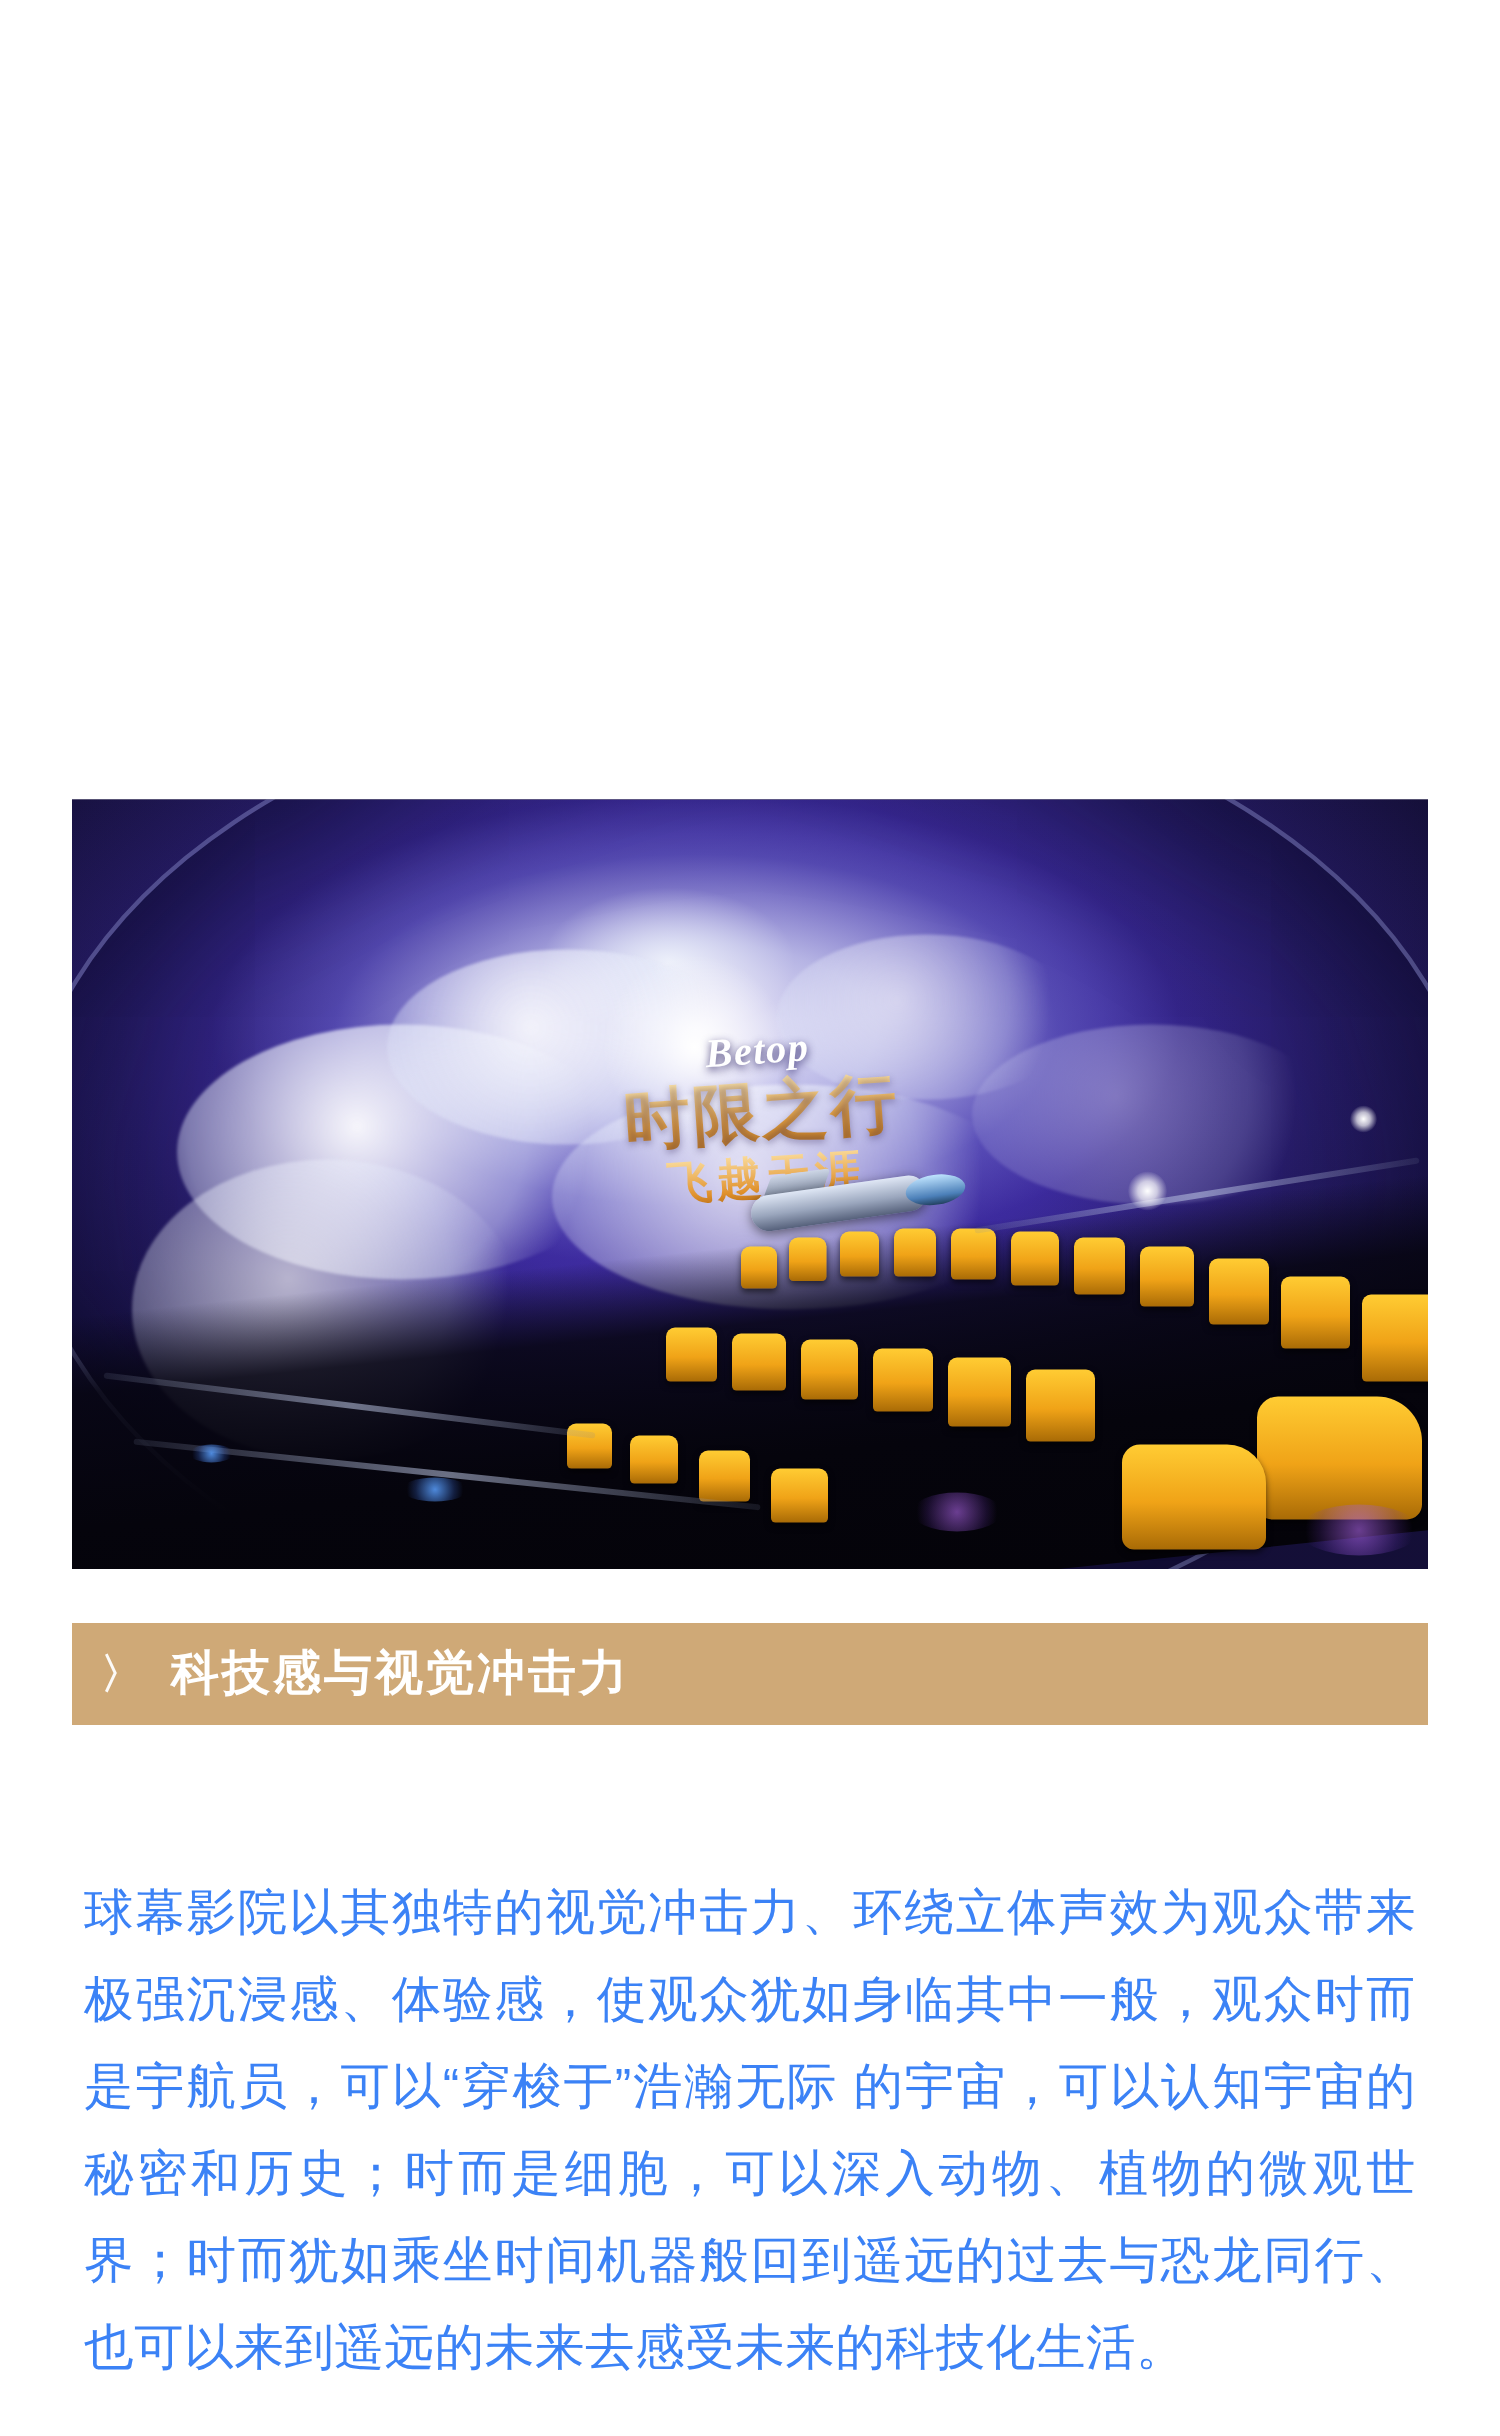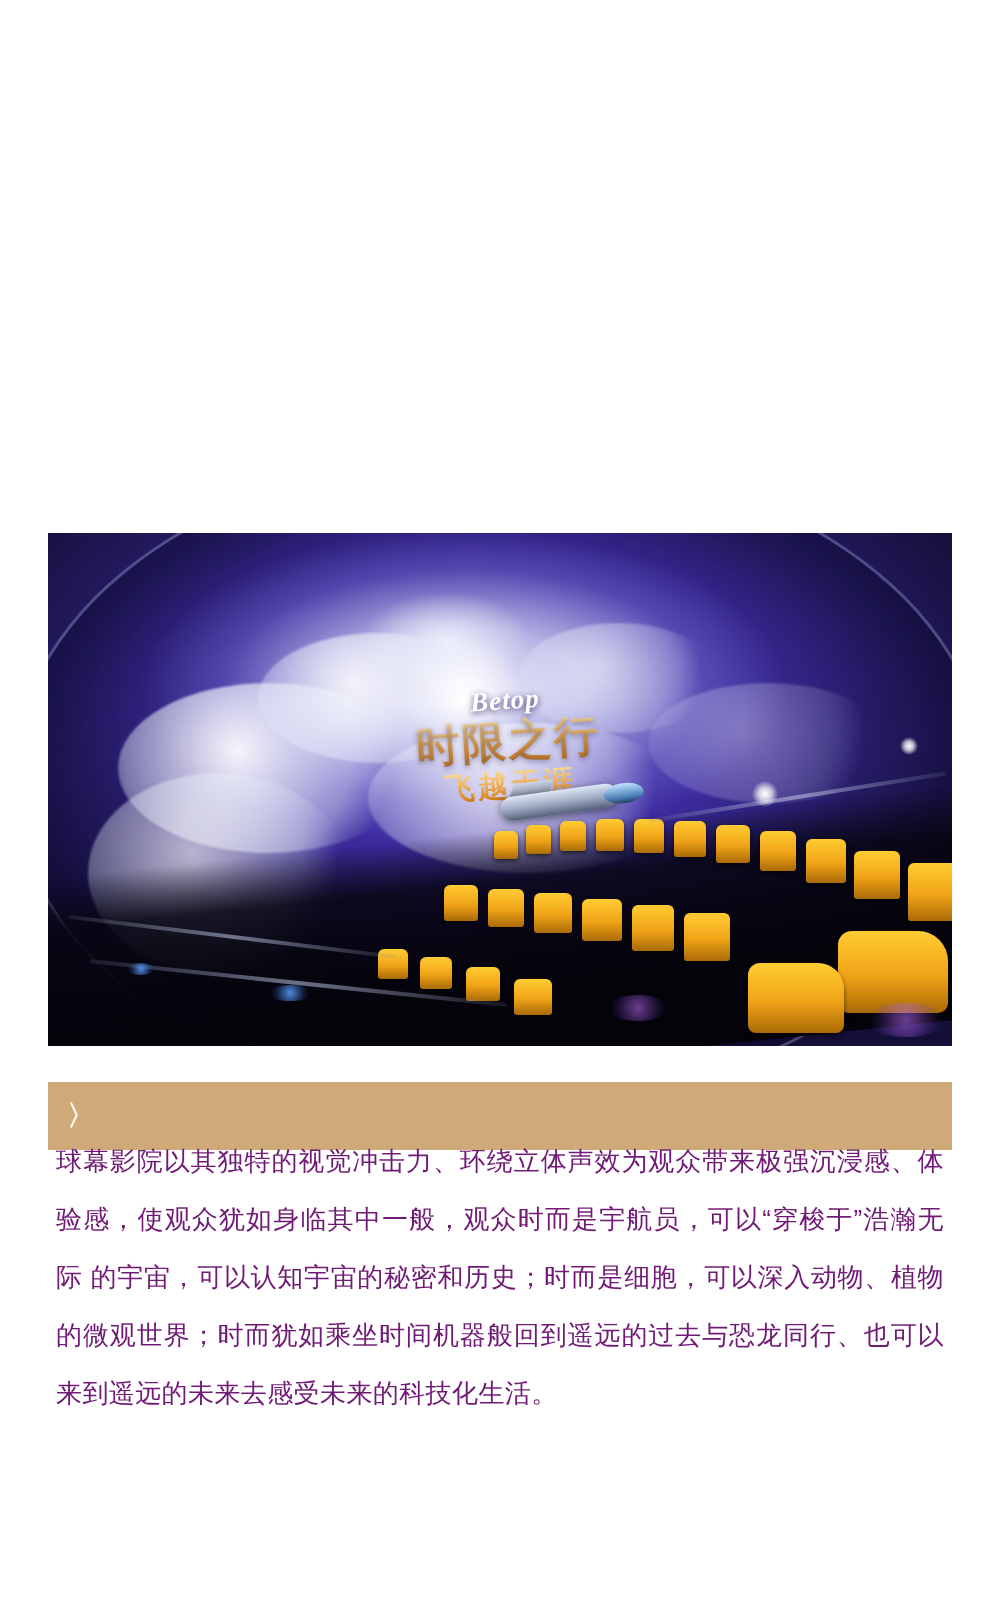--- a/index.html
+++ b/index.html
@@ -275,24 +275,24 @@
     color: #ffffff;
     font-size: 32px;
     font-weight: bold;
     letter-spacing: 2px;
   }
 
   
   .body-para {
     position: absolute;
     left: 56px;
-    top: 1132px;
+    top: 1246px;
     width: 888px;
-    color: #701a75;
-    font-size: 26px;
+    color: #3b82f6;
+    font-size: 33px;
     line-height: 58px;
     letter-spacing: 0.4px;
     text-align: justify;
   }
 </style>
 </head>
 <body>
 
 <div class="page">
 
@@ -358,17 +358,18 @@
       <div class="spotlight" style="left:852px; top:204px; width:18px; height:18px;"></div>
       <div class="blue-glow" style="left:220px; top:452px;"></div>
       <div class="blue-glow" style="left:78px; top:430px; width:30px; height:12px;"></div>
       <div class="purple-glow" style="left:818px; top:470px;"></div>
       <div class="purple-glow" style="left:560px; top:462px; width:60px; height:26px;"></div>
     </div>
   </div>
 
   <div class="section-bar">
     <div class="chev">〉</div>
+    <div class="section-title">科技感与视觉冲击力</div>
   </div>
 
   <div class="body-para">球幕影院以其独特的视觉冲击力、环绕立体声效为观众带来极强沉浸感、体验感，使观众犹如身临其中一般，观众时而是宇航员，可以“穿梭于”浩瀚无际 的宇宙，可以认知宇宙的秘密和历史；时而是细胞，可以深入动物、植物的微观世界；时而犹如乘坐时间机器般回到遥远的过去与恐龙同行、也可以来到遥远的未来去感受未来的科技化生活。</div>
 
 </div>
 
 </body></html>

